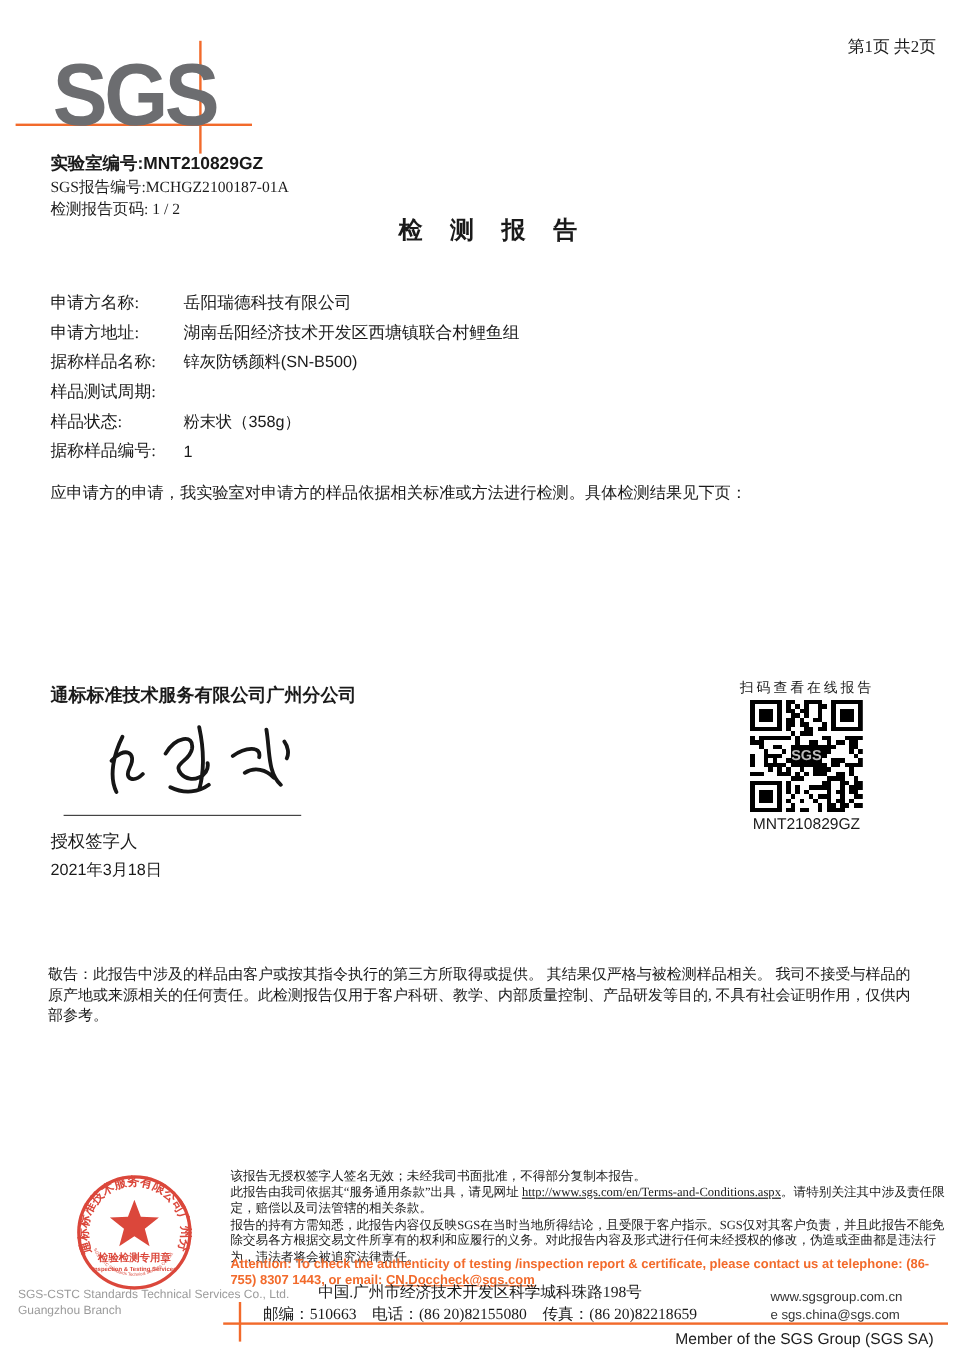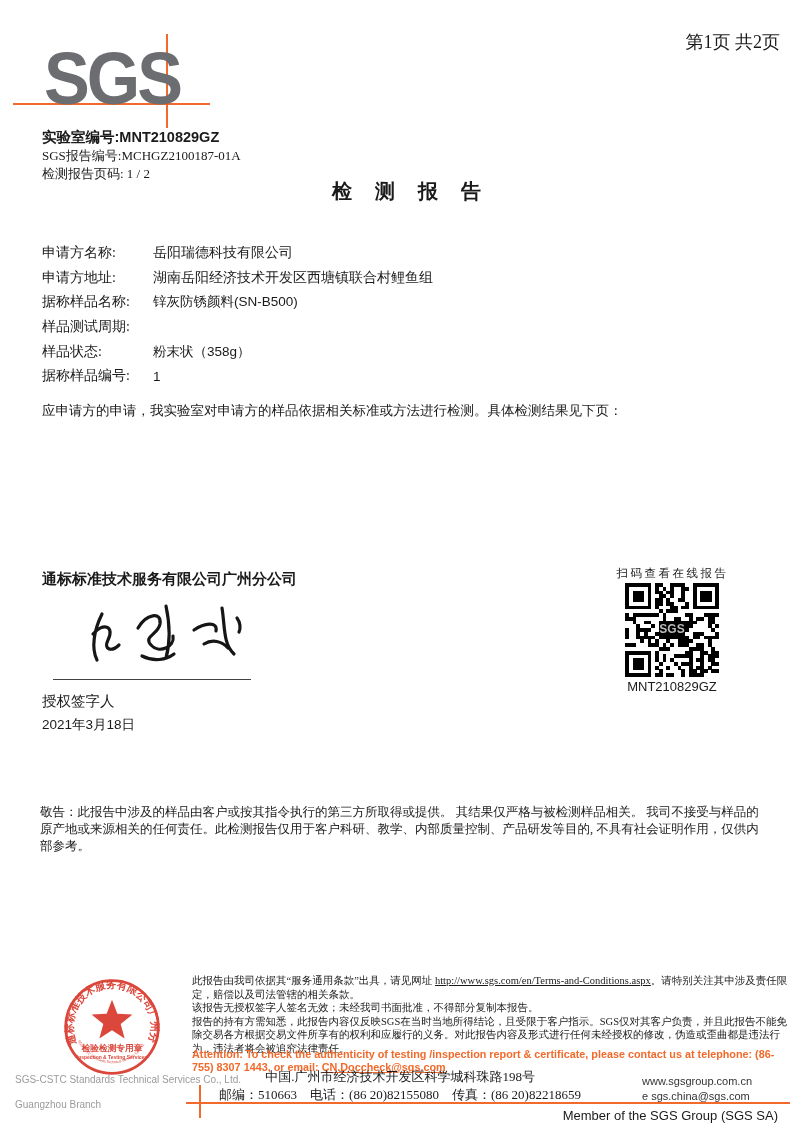--- a/index.html
+++ b/index.html
@@ -14,21 +14,21 @@
   .logo-wrap { position:absolute; left:20px; top:22px; width:200px; height:110px; }
   .logo-text {
     position:absolute; left:24px; top:20px;
     font-family:"Liberation Sans","DejaVu Sans",sans-serif;
     font-weight:800; font-size:70px; line-height:70px; color:#6c6d70;
     letter-spacing:-3px; transform:scale(0.98,1.05); transform-origin:left top;
   }
   .logo-hline { position:absolute; left:-7px; top:81px; width:197px; height:2px; background:#f26a2b; }
   .logo-vline { position:absolute; left:146px; top:12px; width:2px; height:94px; background:#f26a2b; }
 
-  .page-indicator { position:absolute; left:640px; top:30px; width:140px; text-align:right; font-size:18px; }
+  .page-indicator { position:absolute; left:640px; top:30px; width:140px; text-align:right; font-size:14px; }
 
   
   .hdr { position:absolute; left:42px; top:128px; }
   .hdr-line1 { font-family:"Liberation Sans","DejaVu Sans",sans-serif; font-weight:700; font-size:14.5px; line-height:19px; }
   .hdr-line2 { font-size:13px; line-height:18px; }
   .hdr-line3 { font-size:13px; line-height:18px; }
 
   .doc-title { position:absolute; left:0; top:178px; width:100%; text-align:center;
     font-size:20px; font-weight:700; letter-spacing:9px;margin-left:11px; }
 
@@ -56,21 +56,21 @@
   .qr-code-label { position:absolute; left:618px; top:679px; width:108px; text-align:center;
     font-size:13px; font-family:"Liberation Sans","DejaVu Sans",sans-serif; }
 
   
   .notice { position:absolute; left:40px; top:804px; width:726px; font-size:12.5px; line-height:17px; }
 
   
   .company-en { position:absolute; left:15px; color:#9b9b9b; font-size:10px;
     font-family:"Liberation Sans","DejaVu Sans",sans-serif; white-space:nowrap; }
   .company-en.l1 { top:1074px; }
-  .company-en.l2 { top:1087px;margin-top:12px; }
+  .company-en.l2 { top:1087px; }
   .stamp { position:absolute; left:50px; top:965px; width:124px; height:124px; opacity:0.92; }
 
   .terms { position:absolute; left:192px; top:974px; width:600px; font-size:10.5px; line-height:13.6px; }
   .terms a, .terms .lnk { color:inherit; text-decoration:underline; }
   .attention { position:absolute; left:192px; top:1048px; width:600px; color:#f26a2b; font-weight:700;
     font-size:10.8px; line-height:12.5px; font-family:"Liberation Sans","DejaVu Sans",sans-serif; }
   .attention .lnk { text-decoration:underline; color:inherit; }
 
   .addr1 { position:absolute; left:210px; top:1068px; width:380px; text-align:center; font-size:13px; }
   .addr2 { position:absolute; left:210px; top:1086px; width:380px; text-align:center; font-size:13px; }
@@ -497,22 +497,22 @@
       <textPath href="#arcTop" startOffset="0">通标标准技术服务有限公司广州分公司</textPath>
     </text>
     <text x="75" y="104" text-anchor="middle" font-size="10.5" font-weight="bold" fill="#d8382b" font-family="Liberation Sans, DejaVu Sans, sans-serif">检验检测专用章</text>
     <text x="75" y="114" text-anchor="middle" font-size="6" font-weight="bold" fill="#d8382b" font-family="Liberation Sans, DejaVu Sans, sans-serif">Inspection &amp; Testing Services</text>
     <text font-size="4.4" fill="#d8382b" font-family="Liberation Sans, DejaVu Sans, sans-serif">
       <textPath href="#arcBottom" startOffset="2">SGS-CSTC Standards Technical Services Co., Ltd.</textPath>
     </text>
   </svg>
 
   <div class="terms">
+    <div>该报告无授权签字人签名无效；未经我司书面批准，不得部分复制本报告。</div>
     <div><span>此报告由我司依据其“服务通用条款”出具，请见网址 </span><span class="lnk">http://www.sgs.com/en/Terms-and-Conditions.aspx</span><span>。请特别关注其中涉及责任限定，赔偿以及司法管辖的相关条款。</span></div>
-    <div>该报告无授权签字人签名无效；未经我司书面批准，不得部分复制本报告。</div>
     <div>报告的持有方需知悉，此报告内容仅反映SGS在当时当地所得结论，且受限于客户指示。SGS仅对其客户负责，并且此报告不能免除交易各方根据交易文件所享有的权利和应履行的义务。对此报告内容及形式进行任何未经授权的修改，伪造或歪曲都是违法行为，违法者将会被追究法律责任。</div>
   </div>
 
   <div class="attention"><span>Attention: To check the authenticity of testing /inspection report &amp; certificate, please contact us at telephone: (86-755) 8307 1443, or email: </span><span class="lnk">CN.Doccheck@sgs.com</span></div>
 
   <div class="addr1">中国.广州市经济技术开发区科学城科珠路198号</div>
   <div class="addr2">邮编：510663　电话：(86 20)82155080　传真：(86 20)82218659</div>
   <div class="side-links">
     <div>www.sgsgroup.com.cn</div>
     <div>e  sgs.china@sgs.com</div>

